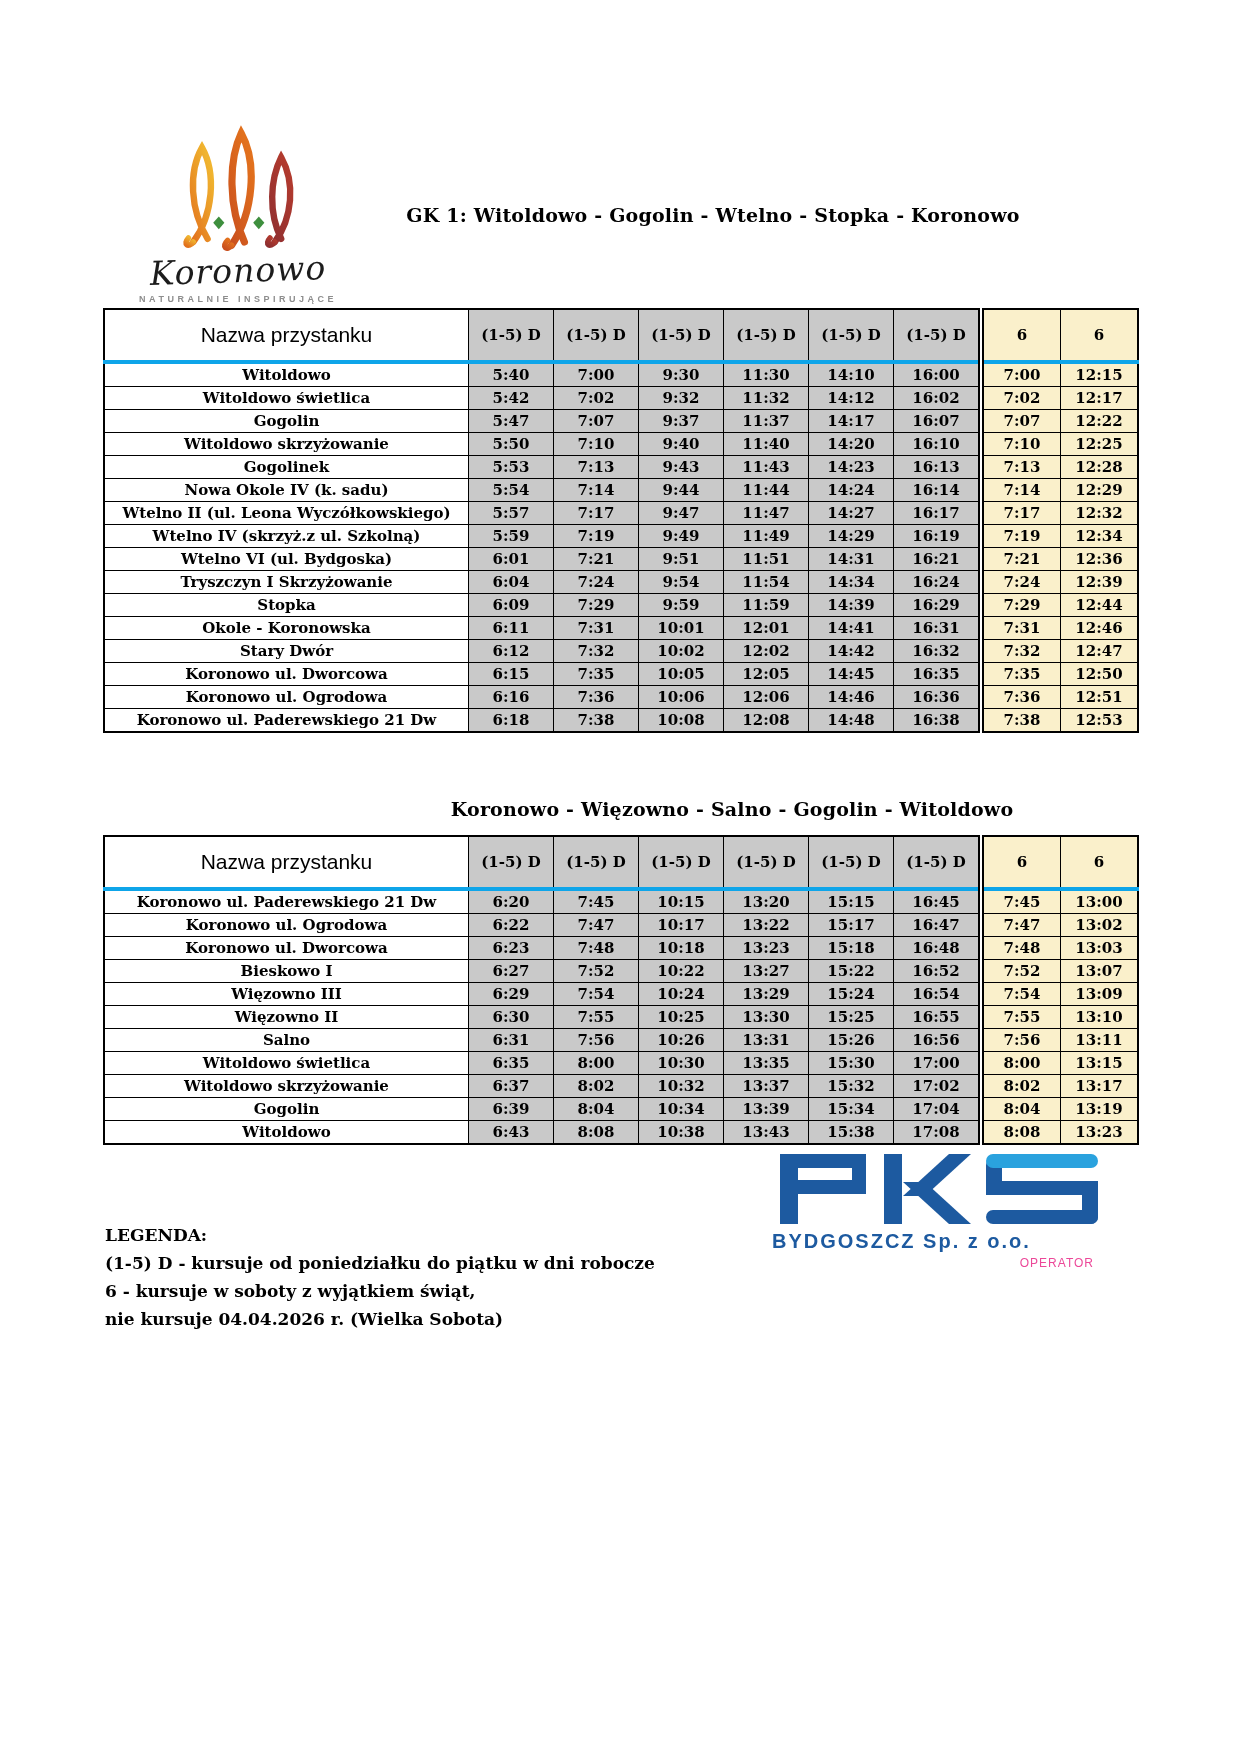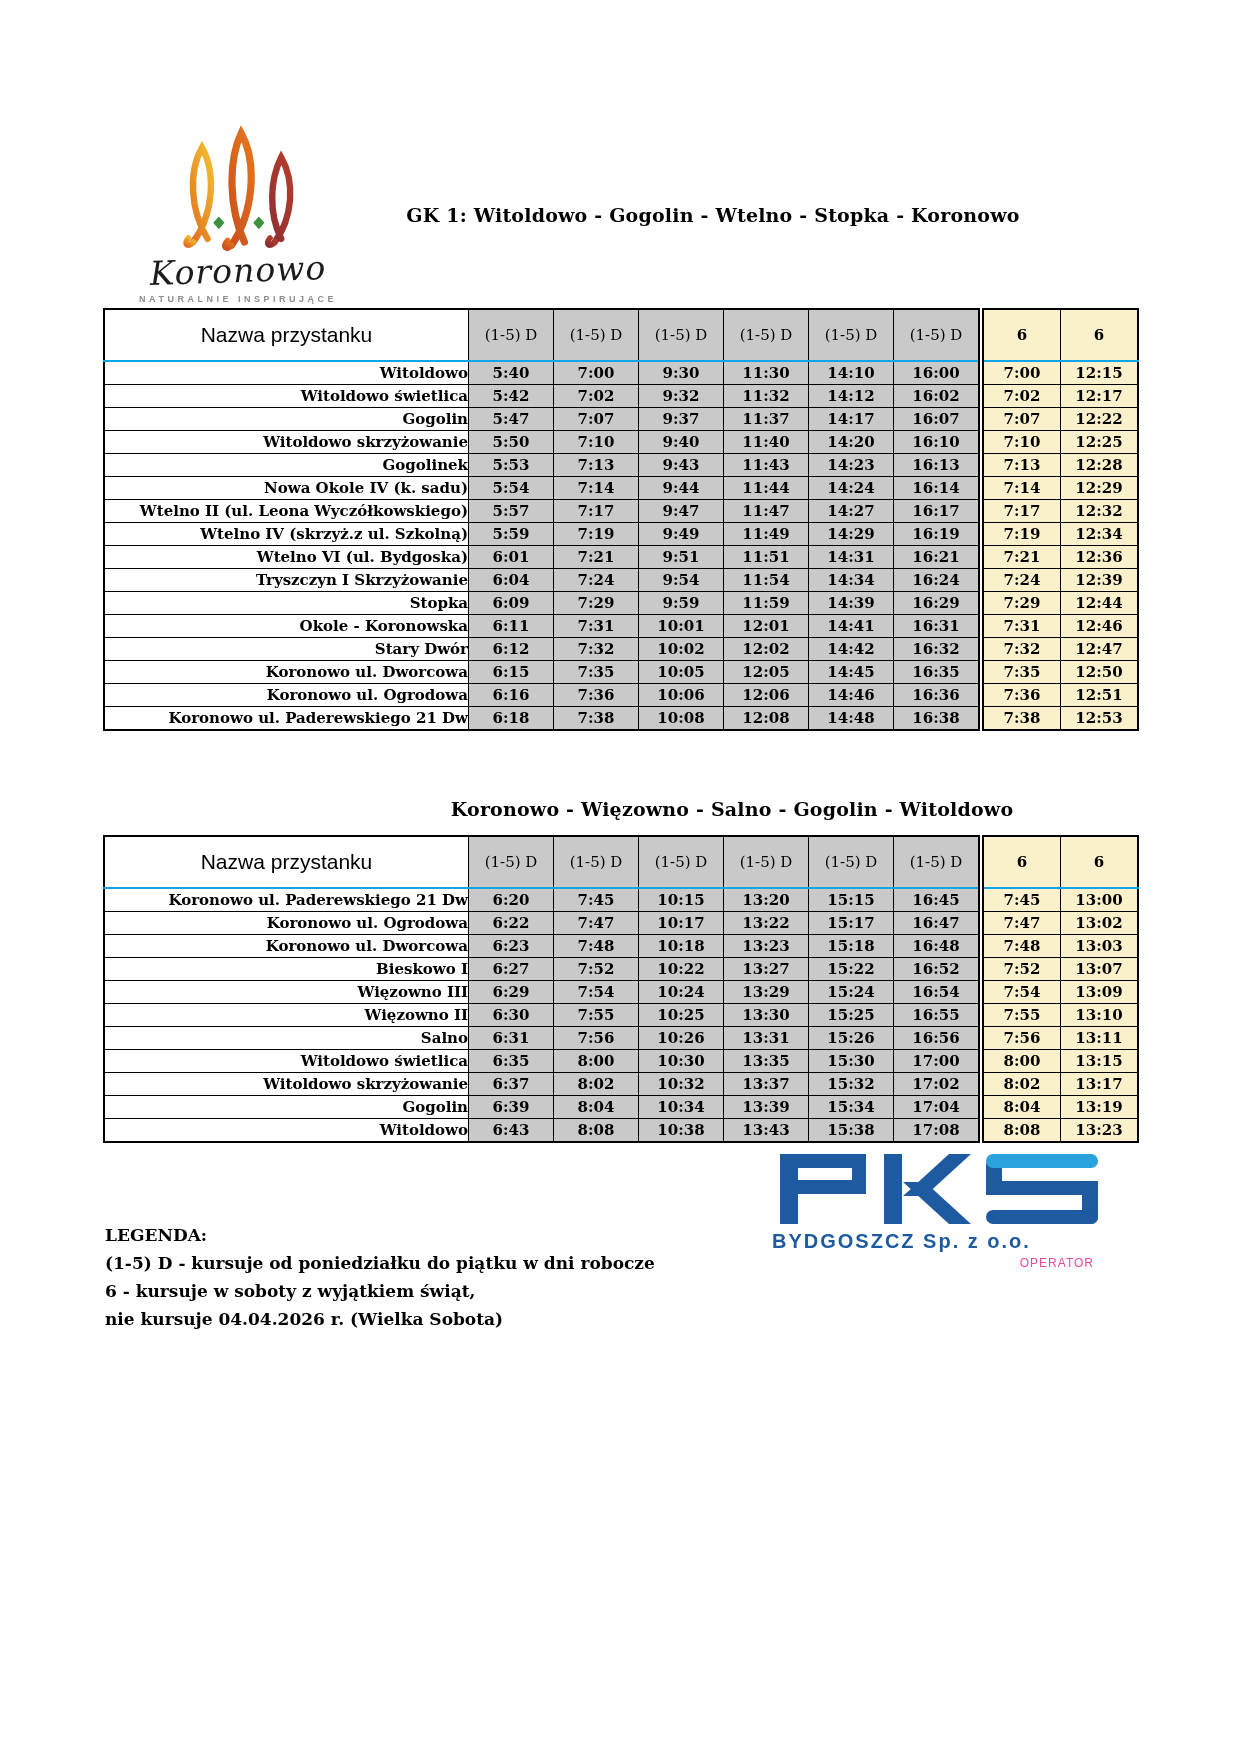--- a/index.html
+++ b/index.html
@@ -29,33 +29,33 @@
   #title-1{left:732px;top:798px;text-align:right;}
 
   
   table.tt{
     position:absolute;left:103px;border-collapse:collapse;table-layout:fixed;
     border:2px solid #000;background:#fff;
   }
   #table-0{top:308px;}
   #table-1{top:835px;}
   .tt th,.tt td{border:1px solid #000;padding:0;overflow:hidden;white-space:nowrap;}
-  .tt thead th{height:50px;border-bottom:2px solid #0ea5e9;}
+  .tt thead th{height:50px;border-bottom:4px solid #0ea5e9;}
   .tt tbody td{height:22px;line-height:22px;}
   .c-name{width:363px;}
   .c-d{width:84px;}
   .c-s{width:76px;}
   .name-head{
     font-family:"Liberation Sans", sans-serif;font-weight:normal;font-size:21px;
     text-align:center;background:#fff;
   }
-  .d-head{background:#c9c9c9;font-weight:normal;font-size:15px;text-align:center;}
+  .d-head{background:#c9c9c9;font-weight:bold;font-size:15px;text-align:center;}
   .s-head{background:#faf0cb;font-weight:bold;font-size:15px;text-align:center;}
   .stop-cell{
-    background:#fff;font-weight:bold;font-size:15px;text-align:right;padding-left:6px;margin-left:32px;
+    background:#fff;font-weight:bold;font-size:15px;text-align:center;padding-left:6px;margin-left:32px;
   }
   .d-cell{background:#c9c9c9;font-weight:bold;font-size:15px;text-align:center;}
   .s-cell{background:#faf0cb;font-weight:bold;font-size:15px;text-align:center;}
   .sep{border-left:6px double #000 !important;}
 
   
   .legend{position:absolute;left:105px;top:1221px;font-size:17px;font-weight:bold;line-height:28px;}
 
   
   .pks{position:absolute;left:772px;top:1148px;width:352px;}

